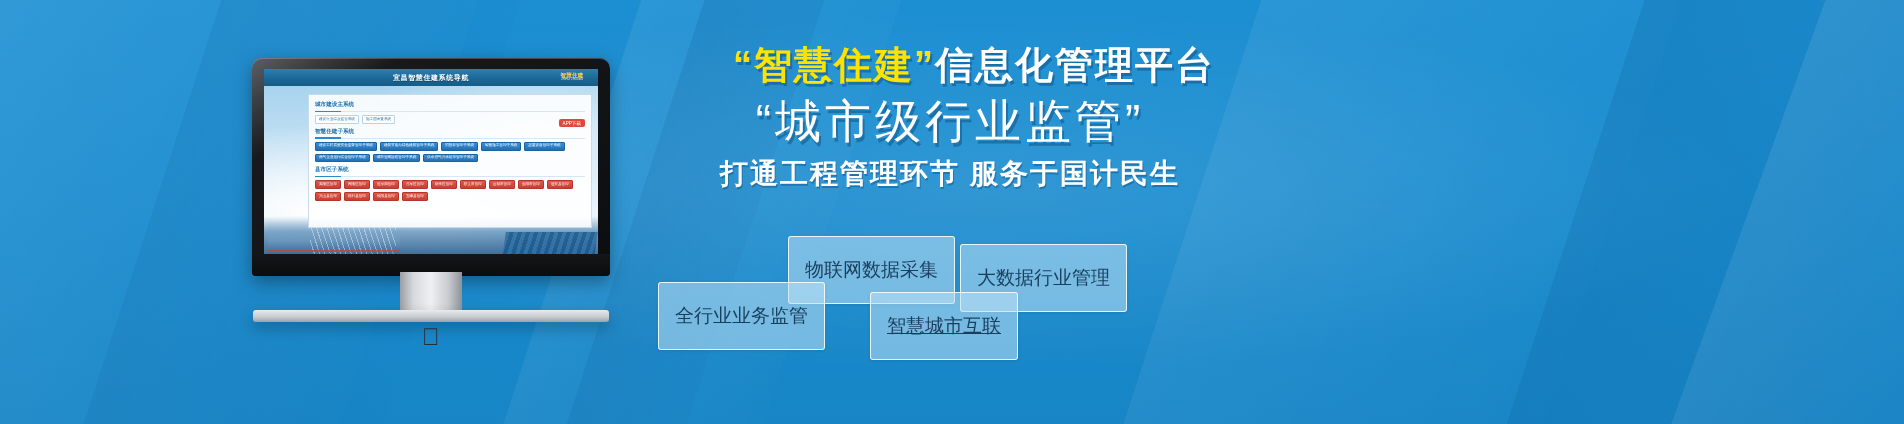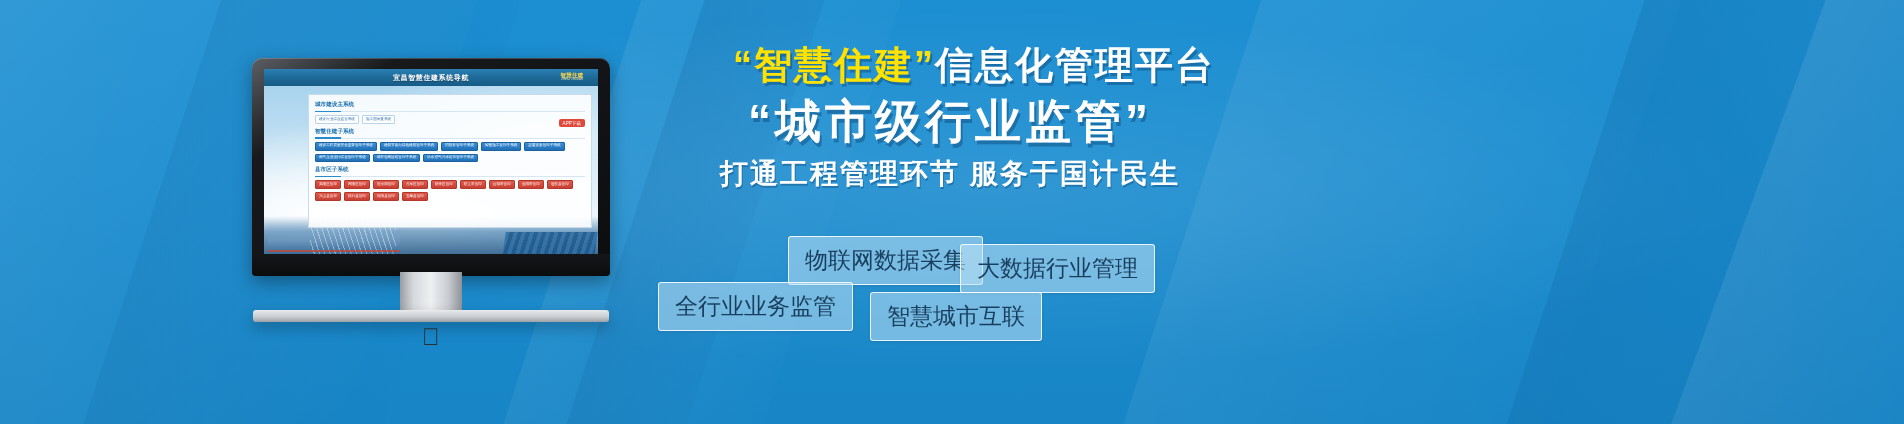--- a/index.html
+++ b/index.html
@@ -139,44 +139,44 @@
 
   
   .copy{position:absolute;left:640px;top:40px;width:620px;text-align:center;}
   .line1{
     font-size:38px;font-weight:bold;letter-spacing:2px;line-height:1;
     white-space:nowrap;margin:6px 0 0 0;
   }
   .hl{color:#ffe200;text-shadow:2px 3px 0 rgba(10,70,120,.45);margin-left:48px;}
   .wt{color:#ffffff;text-shadow:2px 3px 0 rgba(10,70,120,.45);}
   .line2{
-    font-size:46px;font-weight:bold;letter-spacing:4px;line-height:1;
+    font-size:46px;font-weight:normal;letter-spacing:4px;line-height:1;
     color:#ffffff;white-space:nowrap;margin:14px 0 0 0;
     text-shadow:2px 4px 0 rgba(10,70,120,.45);
   }
   .line3{
     font-size:28px;font-weight:bold;letter-spacing:2px;line-height:1;
     color:#ffffff;white-space:nowrap;margin:16px 0 0 0;
     text-shadow:1px 2px 0 rgba(10,70,120,.40);
     text-align:center;
   }
 
   
   .tags{position:absolute;left:640px;top:236px;width:640px;height:150px;}
   .tag{
     position:absolute;white-space:nowrap;
     background:rgba(190,225,245,0.55);
     border:1px solid rgba(255,255,255,0.85);
-    color:#1a3f5e;font-size:23px;padding:8px 16px;border-radius:3px;
+    color:#1a3f5e;font-size:19px;padding:20px 16px;border-radius:3px;
     box-shadow:0 1px 3px rgba(0,0,0,.10);
   }
   .t-iot{left:148px;top:0px;}
   .t-big{left:320px;top:8px;}
   .t-all{left:18px;top:46px;}
-  .t-city{left:230px;top:56px;}
+  .t-city{left:230px;top:56px;text-decoration:underline;}
 </style>
 </head>
 <body>
 
 <div class="banner">
 
   <div class="streak s1"></div>
   <div class="streak s2"></div>
   <div class="streak s3"></div>
   <div class="streak s4"></div>

